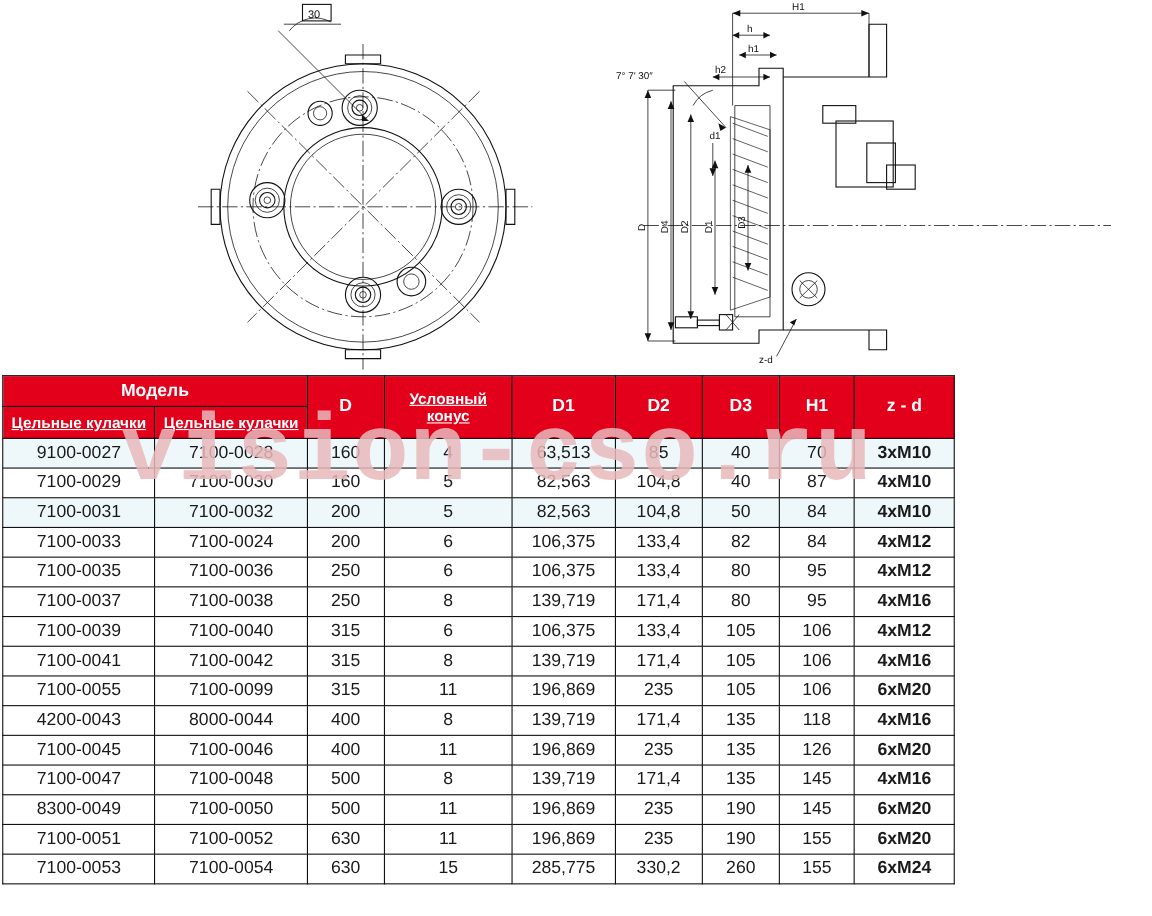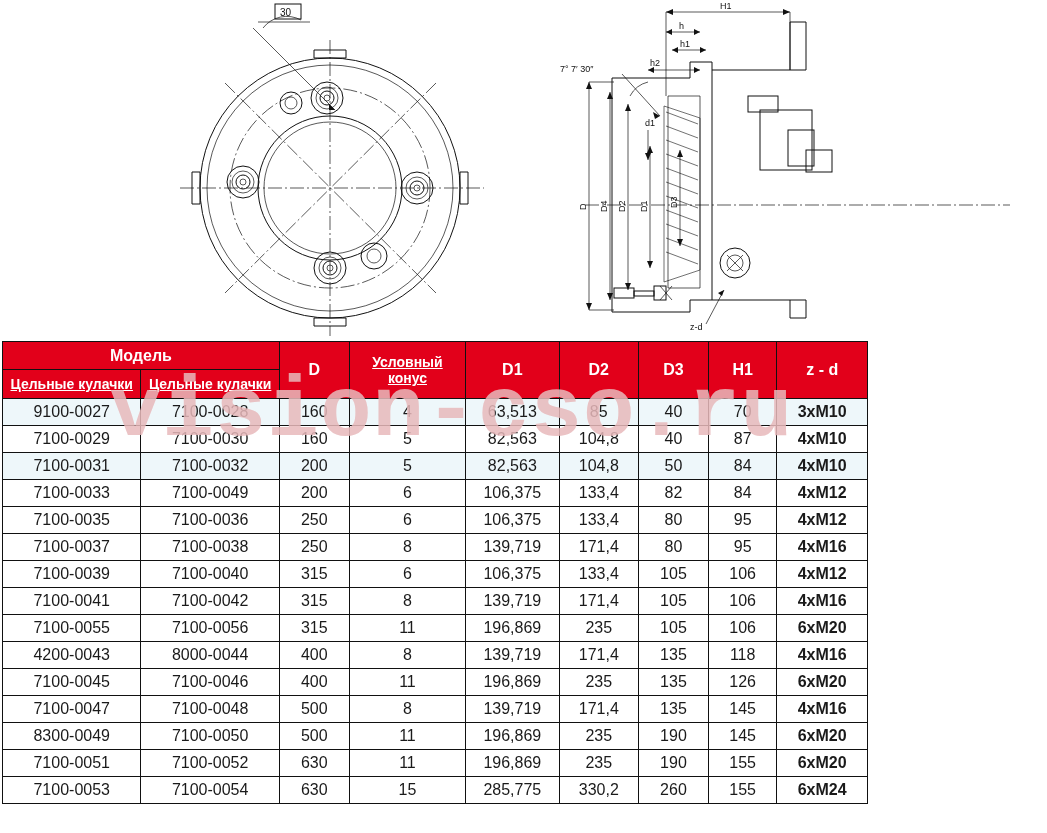--- a/index.html
+++ b/index.html
@@ -305,21 +305,21 @@
           <td class="col-c">200</td>
           <td class="col-d">5</td>
           <td class="col-e">82,563</td>
           <td class="col-f">104,8</td>
           <td class="col-g">50</td>
           <td class="col-h">84</td>
           <td class="col-i">4хМ10</td>
         </tr>
         <tr>
           <td class="col-a">7100-0033</td>
-          <td class="col-b">7100-0049</td>
+          <td class="col-b">7100-0024</td>
           <td class="col-c">200</td>
           <td class="col-d">6</td>
           <td class="col-e">106,375</td>
           <td class="col-f">133,4</td>
           <td class="col-g">82</td>
           <td class="col-h">84</td>
           <td class="col-i">4хМ12</td>
         </tr>
         <tr>
           <td class="col-a">7100-0035</td>
@@ -360,21 +360,21 @@
           <td class="col-c">315</td>
           <td class="col-d">8</td>
           <td class="col-e">139,719</td>
           <td class="col-f">171,4</td>
           <td class="col-g">105</td>
           <td class="col-h">106</td>
           <td class="col-i">4хМ16</td>
         </tr>
         <tr>
           <td class="col-a">7100-0055</td>
-          <td class="col-b">7100-0056</td>
+          <td class="col-b">7100-0099</td>
           <td class="col-c">315</td>
           <td class="col-d">11</td>
           <td class="col-e">196,869</td>
           <td class="col-f">235</td>
           <td class="col-g">105</td>
           <td class="col-h">106</td>
           <td class="col-i">6хМ20</td>
         </tr>
         <tr>
           <td class="col-a">4200-0043</td>

